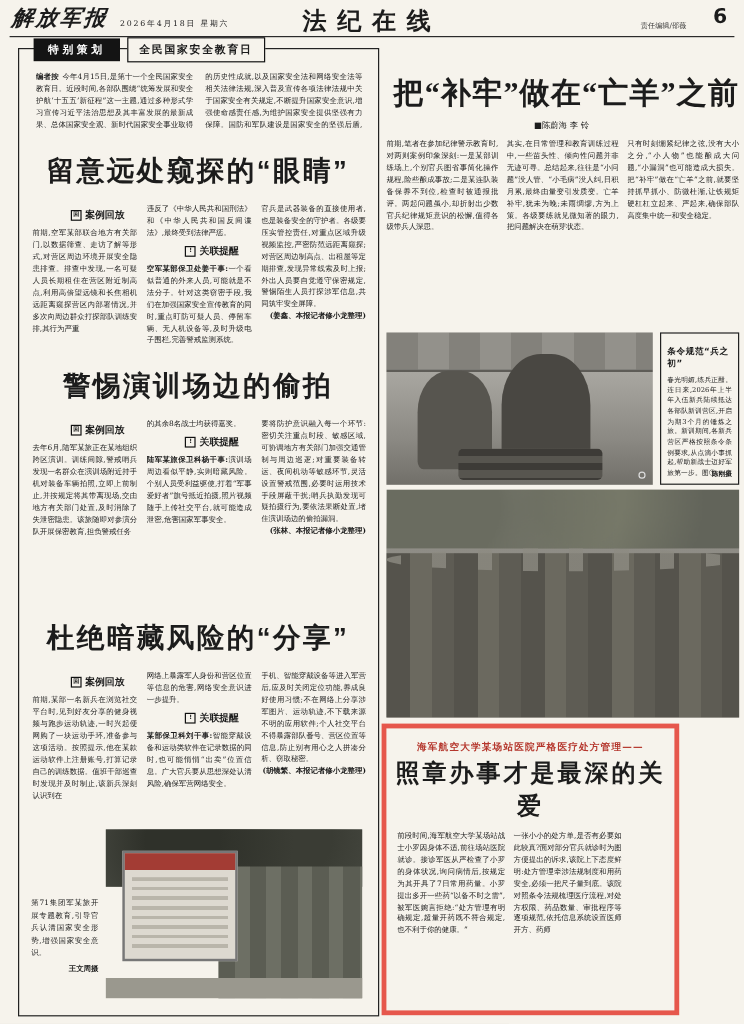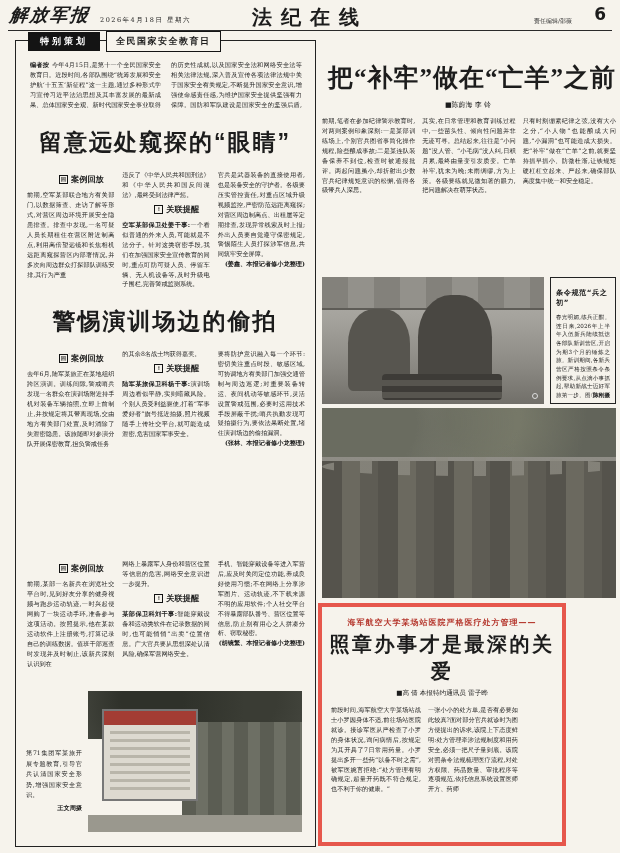--- a/index.html
+++ b/index.html
@@ -146,20 +146,21 @@
         <span>关联提醒</span>
       </div>
       <div><b class="lead">陆军某旅保卫科杨干事:</b><span>演训场周边看似平静,实则暗藏风险。个别人员受利益驱使,打着“军事爱好者”旗号抵近拍摄,照片视频随手上传社交平台,就可能造成泄密,危害国家军事安全。</span></div>
     </div>
     <div class="art-col">
       <div>要将防护意识融入每一个环节:密切关注重点时段、敏感区域,可协调地方有关部门加强交通管制与周边巡逻;对重要装备转运、夜间机动等敏感环节,灵活设置警戒范围,必要时运用技术手段屏蔽干扰;哨兵执勤发现可疑拍摄行为,要依法果断处置,堵住演训场边的偷拍漏洞。</div>
       <div class="attribution">(张林、本报记者修小龙整理)</div>
     </div>
   </div>
 
+  <div class="art-headline h-a3">杜绝暗藏风险的“分享”</div>
   <div class="art-cols c-a3">
     <div class="art-col">
       <div class="marker">
         <span class="mk-icon">回</span>
         <span>案例回放</span>
       </div>
       <div>前期,某部一名新兵在浏览社交平台时,见到好友分享的健身视频与跑步运动轨迹,一时兴起便网购了一块运动手环,准备参与这项活动。按照提示,他在某款运动软件上注册账号,打算记录自己的训练数据。值班干部巡查时发现并及时制止,该新兵深刻认识到在</div>
     </div>
     <div class="art-col">
       <div>网络上暴露军人身份和营区位置等信息的危害,网络安全意识进一步提升。</div>
@@ -214,20 +215,19 @@
 
   <div class="photo-formation">
     <div class="form-trees"></div>
     <div class="form-ranks"></div>
     <div class="form-helmets"></div>
   </div>
 
   <div class="story-box">
     <div class="story-kicker">海军航空大学某场站医院严格医疗处方管理——</div>
     <div class="story-headline">照章办事才是最深的关爱</div>
-    <div class="story-byline">■高 倩 本报特约通讯员 雷子晔</div>
     <div class="story-cols">
       <div class="story-col">前段时间,海军航空大学某场站战士小罗因身体不适,前往场站医院就诊。接诊军医从严检查了小罗的身体状况,询问病情后,按规定为其开具了7日常用药量。小罗提出多开一些药“以备不时之需”,被军医婉言拒绝:“处方管理有明确规定,超量开药既不符合规定,也不利于你的健康。”</div>
       <div class="story-col">一张小小的处方单,是否有必要如此较真?面对部分官兵就诊时为图方便提出的诉求,该院上下态度鲜明:处方管理牵涉法规制度和用药安全,必须一把尺子量到底。该院对照条令法规梳理医疗流程,对处方权限、药品数量、审批程序等逐项规范,依托信息系统设置医师开方、药师</div>
     </div>
   </div>
 
 </div>
 
 </body></html>

